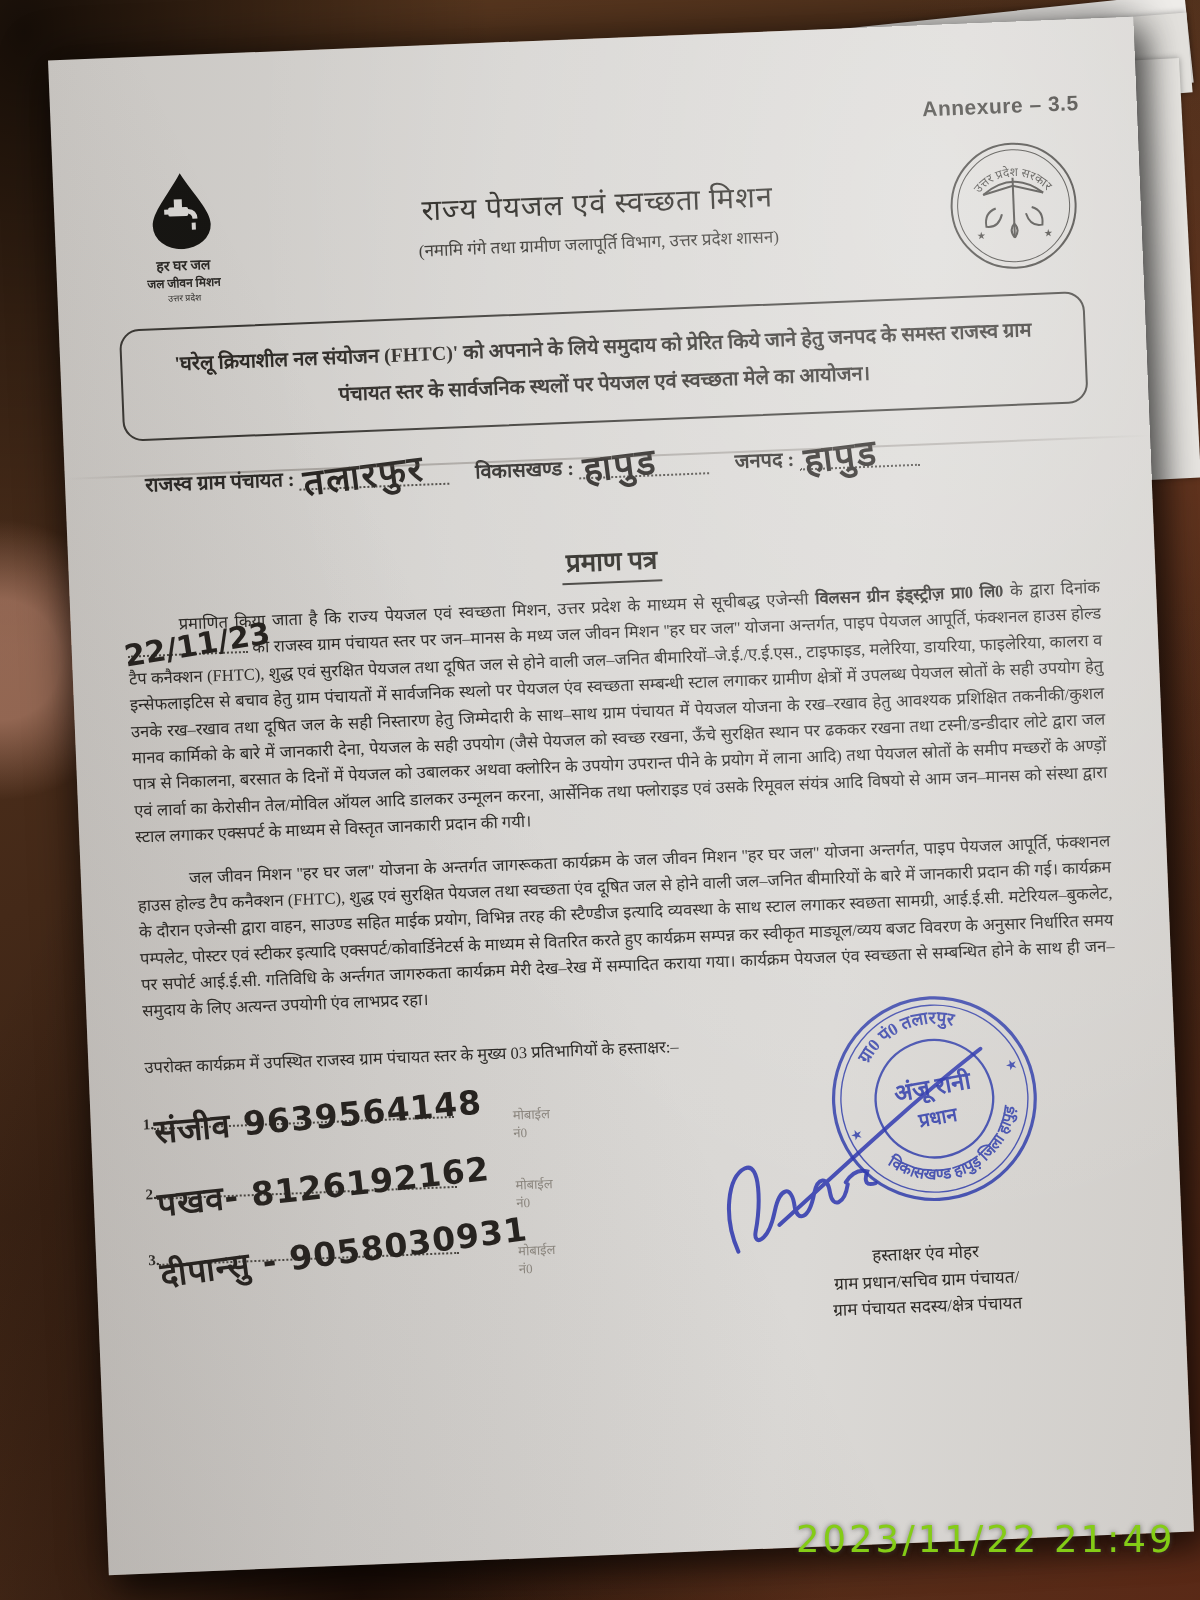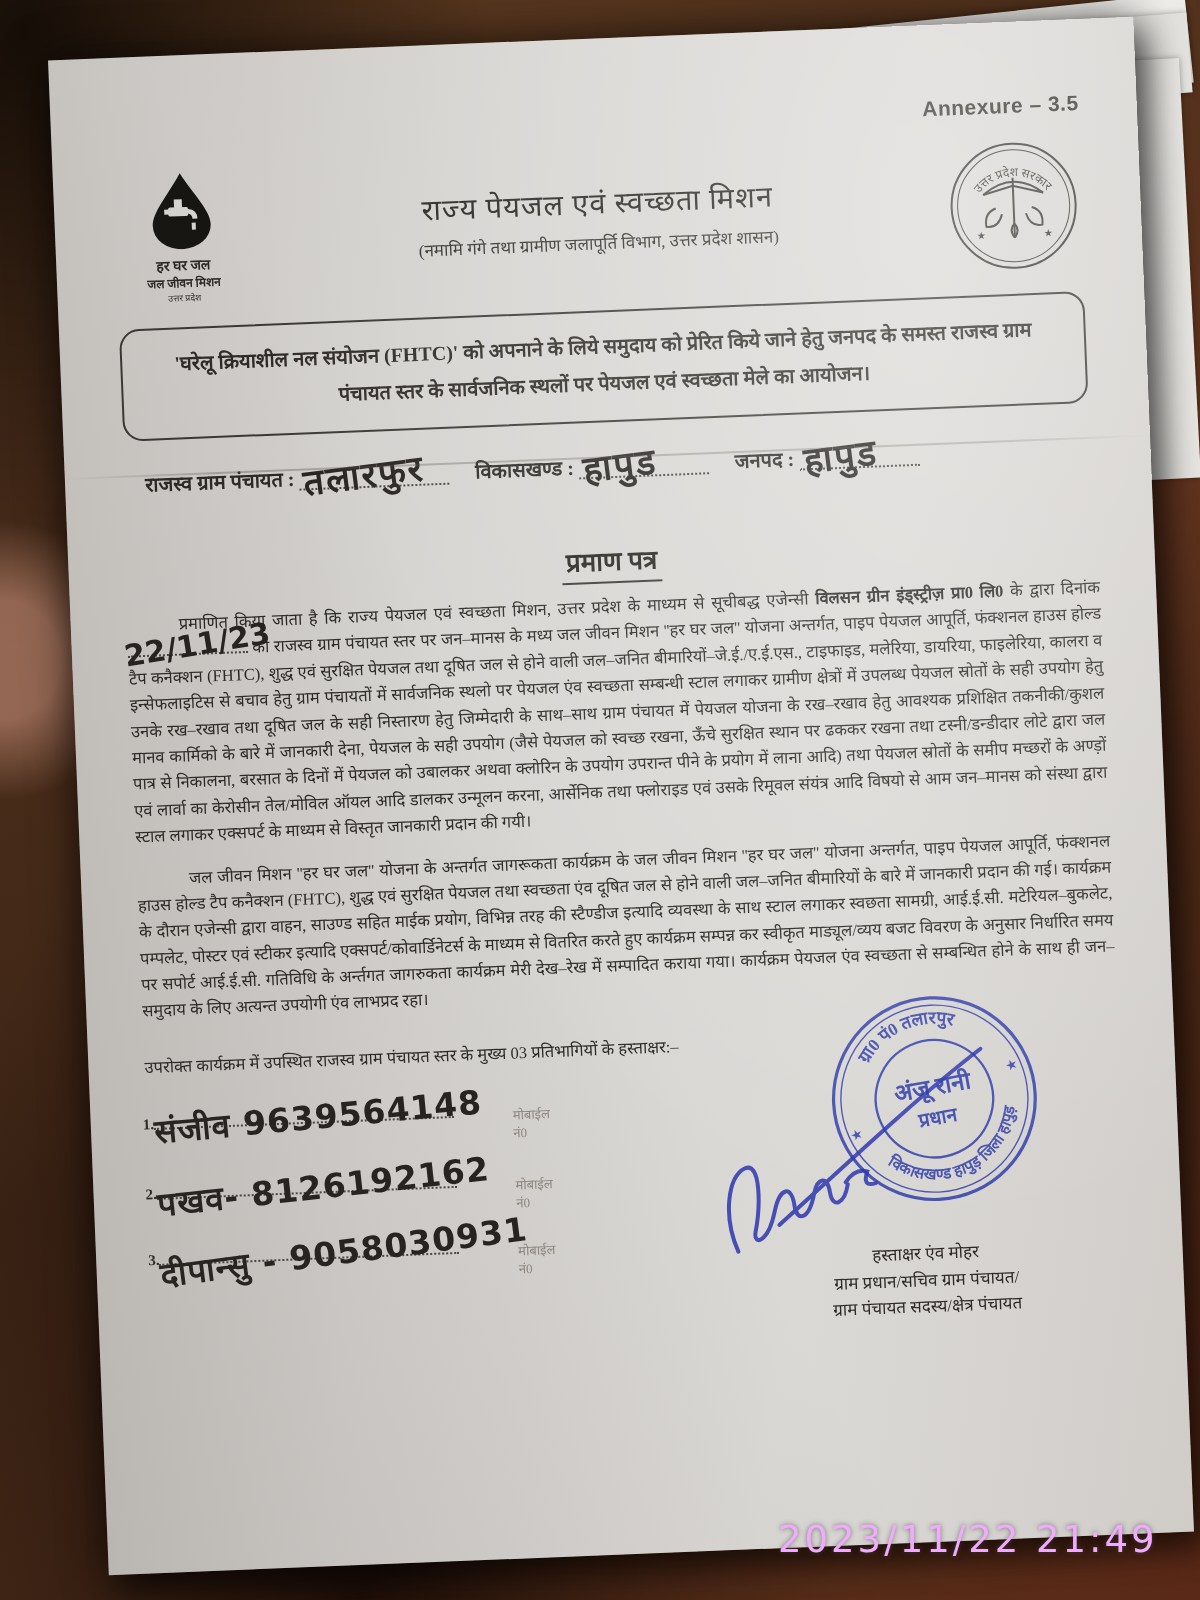--- a/index.html
+++ b/index.html
@@ -90,23 +90,23 @@
   .r1{ top:22px;} .r2{ top:92px;} .r3{ top:158px;}
   .r1 .hw-sig{ transform:rotate(-3deg);} .r2 .hw-sig{ transform:rotate(-4deg);} .r3 .hw-sig{ transform:rotate(-5deg);}
 
   .stamp-block{ position:absolute; right:40px; top:-74px; width:330px; text-align:center;}
   .stamp-wrap{ position:relative; width:330px; height:250px;}
   .stamp-svg{ position:absolute; left:70px; top:0;}
   .scrawl{ position:absolute; left:-40px; top:20px;}
   .seal-footer{ margin-top:2px; font-size:17px; line-height:1.55; color:#2e2b27;}
 
   .timestamp{
-    position:absolute; left:778px; top:1518px;
+    position:absolute; left:796px; top:1518px;
     font-family:"DejaVu Sans","Liberation Sans",sans-serif;
-    font-size:37px; color:#f0abfc; letter-spacing:3px;
+    font-size:37px; color:#84cc16; letter-spacing:3px;
     text-shadow:0 0 5px rgba(70,70,70,.7);
   }
 </style>
 </head>
 <body>
 
 <div class="photo-bg"></div>
 <div class="sheet s1"></div>
 <div class="sheet s2"></div>
 <div class="sheet s3"></div>

